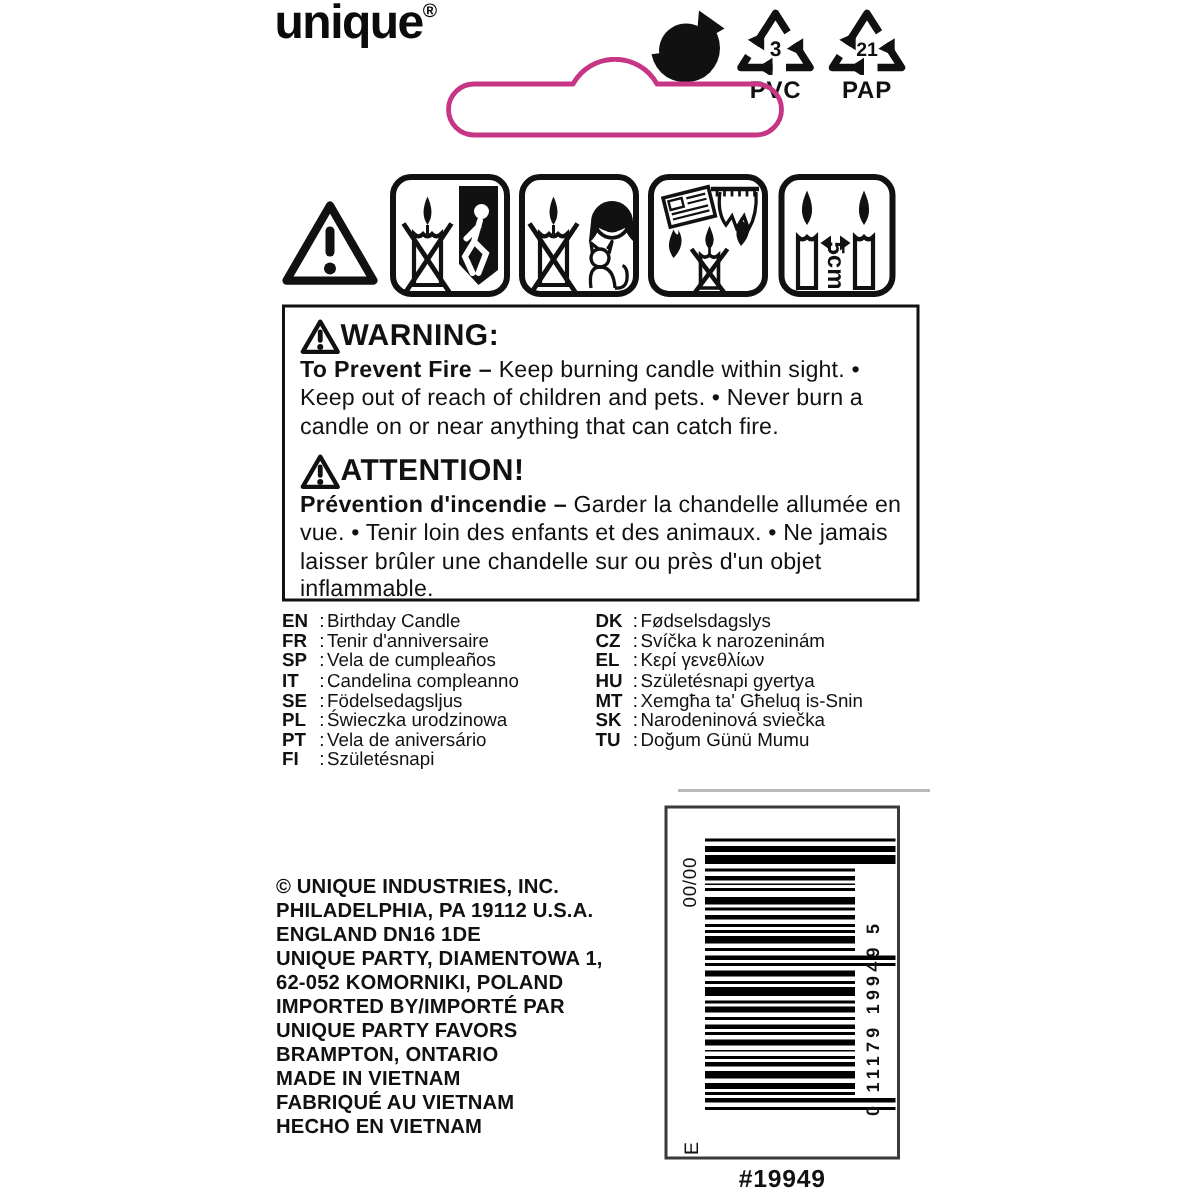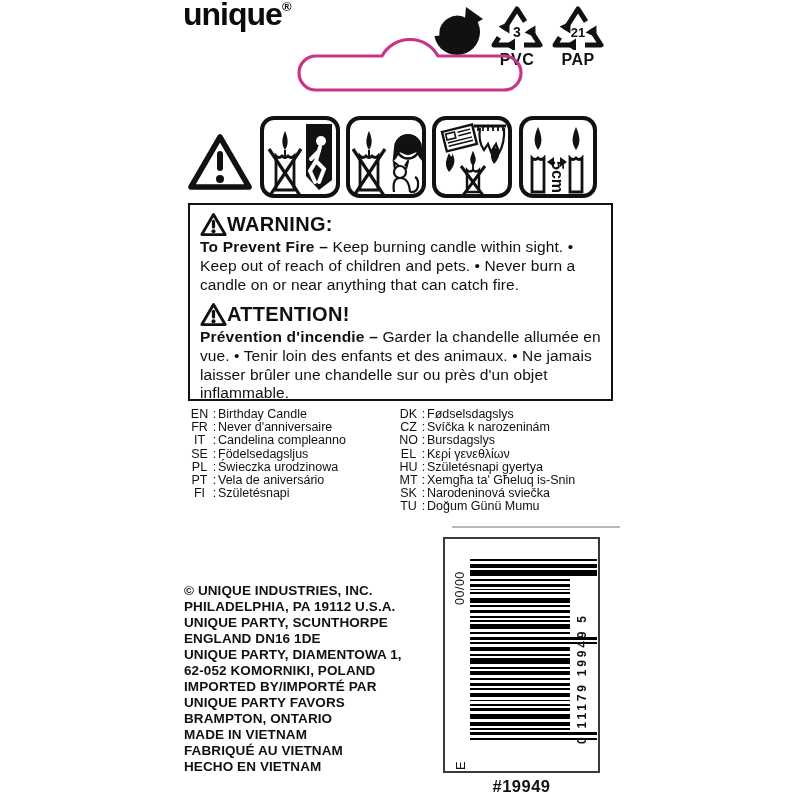--- a/index.html
+++ b/index.html
@@ -28,21 +28,21 @@
   .warn-body{font-size:15.5px;line-height:1.22;letter-spacing:0.1px;}
   .warn-body b{letter-spacing:0.2px;}
   .warn-head.second{margin-top:7px;}
 
   
   #languages{left:188px;top:407px;width:432px;height:122px;}
   .lang-col{position:absolute;top:0;}
   #lang-left{left:0;width:205px;}
   #lang-right{left:209px;width:223px;}
   .lang-row{height:13.2px;font-size:12.5px;white-space:nowrap;}
-  .lang-code{display:inline-block;width:23px;font-weight:400;text-align:center;}
+  .lang-code{display:inline-block;width:23px;font-weight:700;}
   .lang-sep{display:inline-block;width:7px;text-align:center;}
 
   
   #crease{left:452px;top:526px;width:168px;height:2px;background:#b9b9b9;}
 
   
   #company{left:184px;top:583px;width:260px;font-size:13.5px;font-weight:700;
            line-height:16px;letter-spacing:0.1px;}
 
   
@@ -209,42 +209,42 @@
       <span>ATTENTION!</span>
     </div>
     <div class="warn-body"><b>Prévention d'incendie –</b> <span>Garder la chandelle allumée en vue. • Tenir loin des enfants et des animaux. • Ne jamais laisser brûler une chandelle sur ou près d'un objet inflammable.</span></div>
   </div>
 
   <div class="abs" id="languages">
     <div class="lang-col" id="lang-left">
 
         <div class="lang-row"><span class="lang-code">EN</span><span class="lang-sep">:</span><span class="lang-name">Birthday Candle</span></div>
 
-        <div class="lang-row"><span class="lang-code">FR</span><span class="lang-sep">:</span><span class="lang-name">Never d'anniversaire</span></div>
-
+        <div class="lang-row"><span class="lang-code">FR</span><span class="lang-sep">:</span><span class="lang-name">Tenir d'anniversaire</span></div>
+
+        <div class="lang-row"><span class="lang-code">SP</span><span class="lang-sep">:</span><span class="lang-name">Vela de cumpleaños</span></div>
 
 
         <div class="lang-row"><span class="lang-code">IT</span><span class="lang-sep">:</span><span class="lang-name">Candelina compleanno</span></div>
 
         <div class="lang-row"><span class="lang-code">SE</span><span class="lang-sep">:</span><span class="lang-name">Födelsedagsljus</span></div>
 
         <div class="lang-row"><span class="lang-code">PL</span><span class="lang-sep">:</span><span class="lang-name">Świeczka urodzinowa</span></div>
 
         <div class="lang-row"><span class="lang-code">PT</span><span class="lang-sep">:</span><span class="lang-name">Vela de aniversário</span></div>
 
         <div class="lang-row"><span class="lang-code">FI</span><span class="lang-sep">:</span><span class="lang-name">Születésnapi</span></div>
       </div>
     <div class="lang-col" id="lang-right">
 
 
         <div class="lang-row"><span class="lang-code">DK</span><span class="lang-sep">:</span><span class="lang-name">Fødselsdagslys</span></div>
 
         <div class="lang-row"><span class="lang-code">CZ</span><span class="lang-sep">:</span><span class="lang-name">Svíčka k narozeninám</span></div>
 
-        <div class="lang-row"><span class="lang-code">NO</span><span class="lang-sep">:</span><span class="lang-name">Bursdagslys</span></div>
 
         <div class="lang-row"><span class="lang-code">EL</span><span class="lang-sep">:</span><span class="lang-name">Κερί γενεθλίων</span></div>
 
         <div class="lang-row"><span class="lang-code">HU</span><span class="lang-sep">:</span><span class="lang-name">Születésnapi gyertya</span></div>
 
         <div class="lang-row"><span class="lang-code">MT</span><span class="lang-sep">:</span><span class="lang-name">Xemgħa ta' Għeluq is-Snin</span></div>
 
         <div class="lang-row"><span class="lang-code">SK</span><span class="lang-sep">:</span><span class="lang-name">Narodeninová sviečka</span></div>
 
         <div class="lang-row"><span class="lang-code">TU</span><span class="lang-sep">:</span><span class="lang-name">Doğum Günü Mumu</span></div>
@@ -252,21 +252,20 @@
   </div>
 
   <div class="abs" id="crease"></div>
 
   <div class="abs" id="company">
 
       <div class="company-line">© UNIQUE INDUSTRIES, INC.</div>
 
       <div class="company-line">PHILADELPHIA, PA 19112 U.S.A.</div>
 
-      <div class="company-line">UNIQUE PARTY, SCUNTHORPE</div>
 
       <div class="company-line">ENGLAND DN16 1DE</div>
 
       <div class="company-line">UNIQUE PARTY, DIAMENTOWA 1,</div>
 
       <div class="company-line">62-052 KOMORNIKI, POLAND</div>
 
       <div class="company-line">IMPORTED BY/IMPORTÉ PAR</div>
 
       <div class="company-line">UNIQUE PARTY FAVORS</div>

